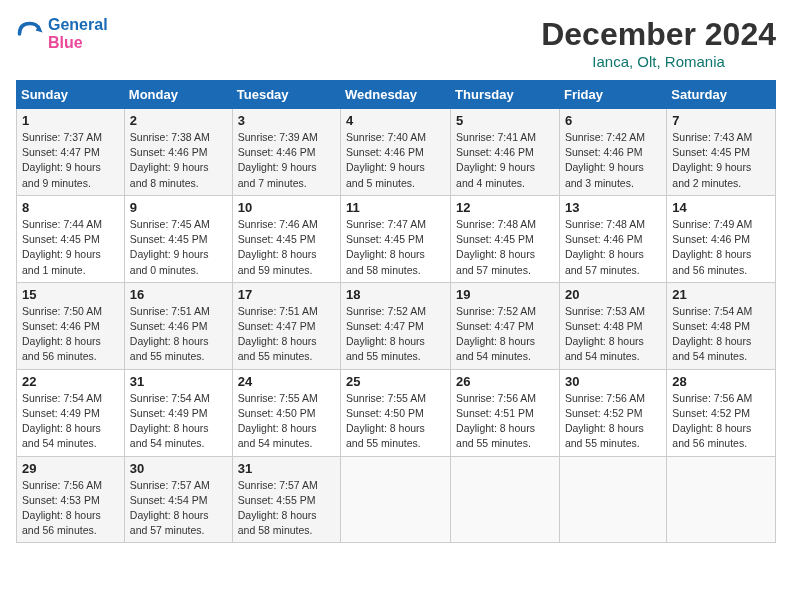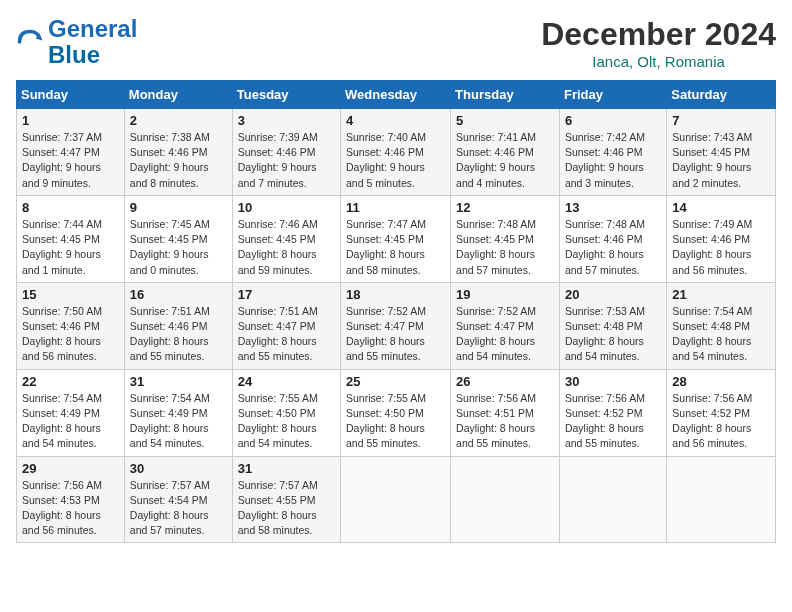--- a/index.html
+++ b/index.html
@@ -14,21 +14,21 @@
       display: flex;
       justify-content: space-between;
       align-items: flex-start;
       margin-bottom: 10px;
     }
     .logo {
       display: flex;
       align-items: center;
     }
     .logo-text {
-      font-size: 24px;
+      font-size: 16px;
       font-weight: bold;
       color: #333;
       line-height: 1.1;
     }
     .logo-text span {
       color: #1a6ab5;
     }
     .logo-icon {
       width: 28px;
       height: 28px;
@@ -96,21 +96,21 @@
 
 <div class="header-area">
   <div class="logo">
     <svg class="logo-icon" viewBox="0 0 40 40">
       <rect x="0" y="0" width="40" height="40" fill="white"></rect>
       <path d="M5 20 Q5 5 20 5 Q30 5 33 13" stroke="#1a6ab5" stroke-width="5" fill="none" stroke-linecap="round"></path>
       <polygon points="33,8 38,18 28,15" fill="#1a6ab5"></polygon>
     </svg>
     <div class="logo-text">
       <div><span>General</span></div>
-      <div><span style="color:#0369a1;">Blue</span></div>
+      <div><span style="color:#ec4899;">Blue</span></div>
     </div>
   </div>
   <div class="title-area">
     <div class="month-title">December 2024</div>
     <div class="location-title">Ianca, Olt, Romania</div>
   </div>
 </div>
 
 <table class="calendar-table">
   <thead>

